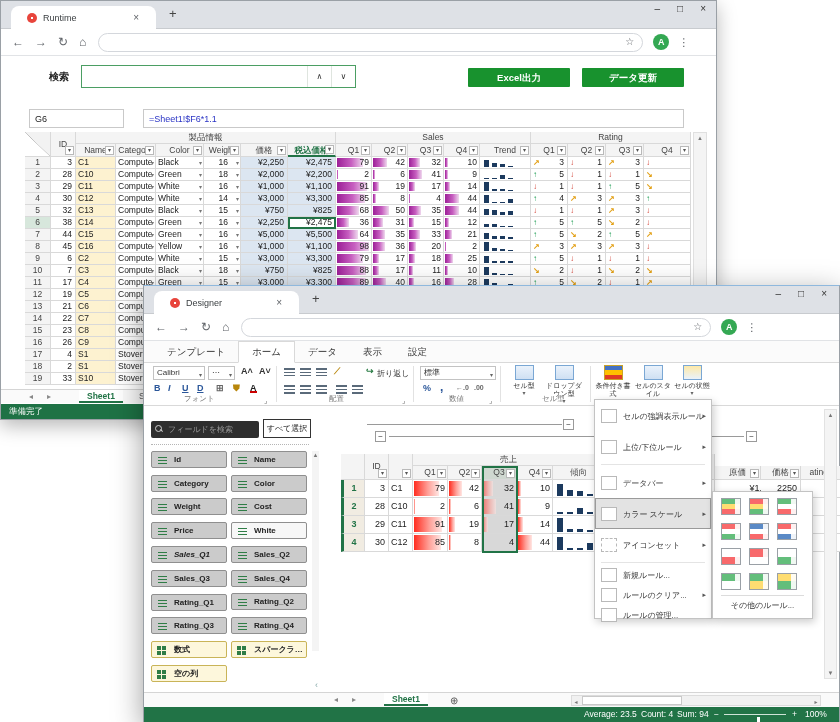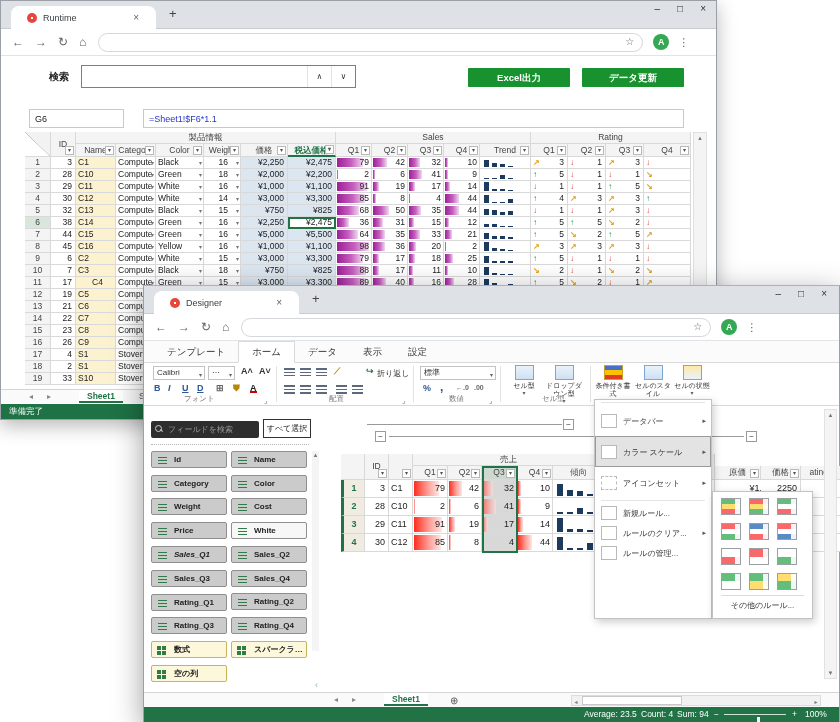--- a/index.html
+++ b/index.html
@@ -681,21 +681,21 @@
         <div class="g-cell" style="left: 581px; top: 133px; width: 38px; height: 12px; position: absolute; line-height: 11px;">
           <div class="ric" style="color: rgb(227, 162, 26);">↘</div>
           <div class="rvv">2</div>
         </div>
         <div class="g-cell" style="left: 619px; top: 133px; width: 47px; height: 12px; position: absolute; line-height: 11px;">
           <div class="ric" style="color: rgb(227, 162, 26);">↘</div>
           <div class="rvv"></div>
         </div>
         <div class="g-cell g-hdr" style="left: 0px; top: 145px; width: 26px; height: 12px; position: absolute; line-height: 11px;">11</div>
         <div class="g-cell num" style="left: 26px; top: 145px; width: 25px; height: 12px; position: absolute; line-height: 11px;">17</div>
-        <div class="g-cell namecol" style="left: 51px; top: 145px; width: 40px; height: 12px; position: absolute; line-height: 11px; padding-left: 16px;">C4</div>
+        <div class="g-cell namecol" style="left: 51px; top: 145px; width: 40px; height: 12px; position: absolute; line-height: 11px; padding-left: 2px;">C4</div>
         <div class="g-cell" style="left: 91px; top: 145px; width: 40px; height: 12px; position: absolute; line-height: 11px; padding-left: 2px;">Compute<div class="cmb">▾</div></div>
         <div class="g-cell" style="left: 131px; top: 145px; width: 48px; height: 12px; position: absolute; line-height: 11px; padding-left: 2px;">Green<div class="cmb">▾</div></div>
         <div class="g-cell num" style="left: 179px; top: 145px; width: 37px; height: 12px; position: absolute; line-height: 11px; padding-right: 12px;">15<div class="cmb">▾</div></div>
         <div class="g-cell num pricecol" style="left: 216px; top: 145px; width: 47px; height: 12px; position: absolute; line-height: 11px;">¥3,000</div>
         <div class="g-cell num pricecol" style="left: 263px; top: 145px; width: 48px; height: 12px; position: absolute; line-height: 11px;">¥3,300</div>
         <div class="g-cell" style="left: 311px; top: 145px; width: 36px; height: 12px; position: absolute; line-height: 11px;">
           <div class="dbar" style="width: 83.66%; background: linear-gradient(90deg, rgb(156, 31, 151), rgb(199, 95, 192) 55%, rgb(239, 217, 238) 100%);"></div>
           <div class="dbv">89</div>
         </div>
         <div class="g-cell" style="left: 347px; top: 145px; width: 36px; height: 12px; position: absolute; line-height: 11px;">
@@ -1172,20 +1172,30 @@
         <div class="d-cell" style="left: 460px; top: 128px; width: 44px; height: 18px; position: absolute; line-height: 17px;"></div>
         <div class="q3range" style="left: 141px; top: 60px; width: 36px; height: 87px; position: absolute;"></div>
       </div>
 
     <div class="vscroll">
       <span class="scr-arrow" style="top:2px">▲</span>
       <span class="scr-arrow" style="bottom:2px">▼</span>
     </div>
 
     <div id="cfmenu">
+        <div class="mi">
+          <div class="mic ic-highlight"></div>
+          <div class="lab">セルの強調表示ルール</div>
+          <div class="arr">▸</div>
+        </div>
+        <div class="mi">
+          <div class="mic ic-topbottom"></div>
+          <div class="lab">上位/下位ルール</div>
+          <div class="arr">▸</div>
+        </div>
         <div class="msep"></div>
         <div class="mi">
           <div class="mic ic-databar"></div>
           <div class="lab">データバー</div>
           <div class="arr">▸</div>
         </div>
         <div class="mi hot">
           <div class="mic ic-colorscale"></div>
           <div class="lab">カラー スケール</div>
           <div class="arr">▸</div>

